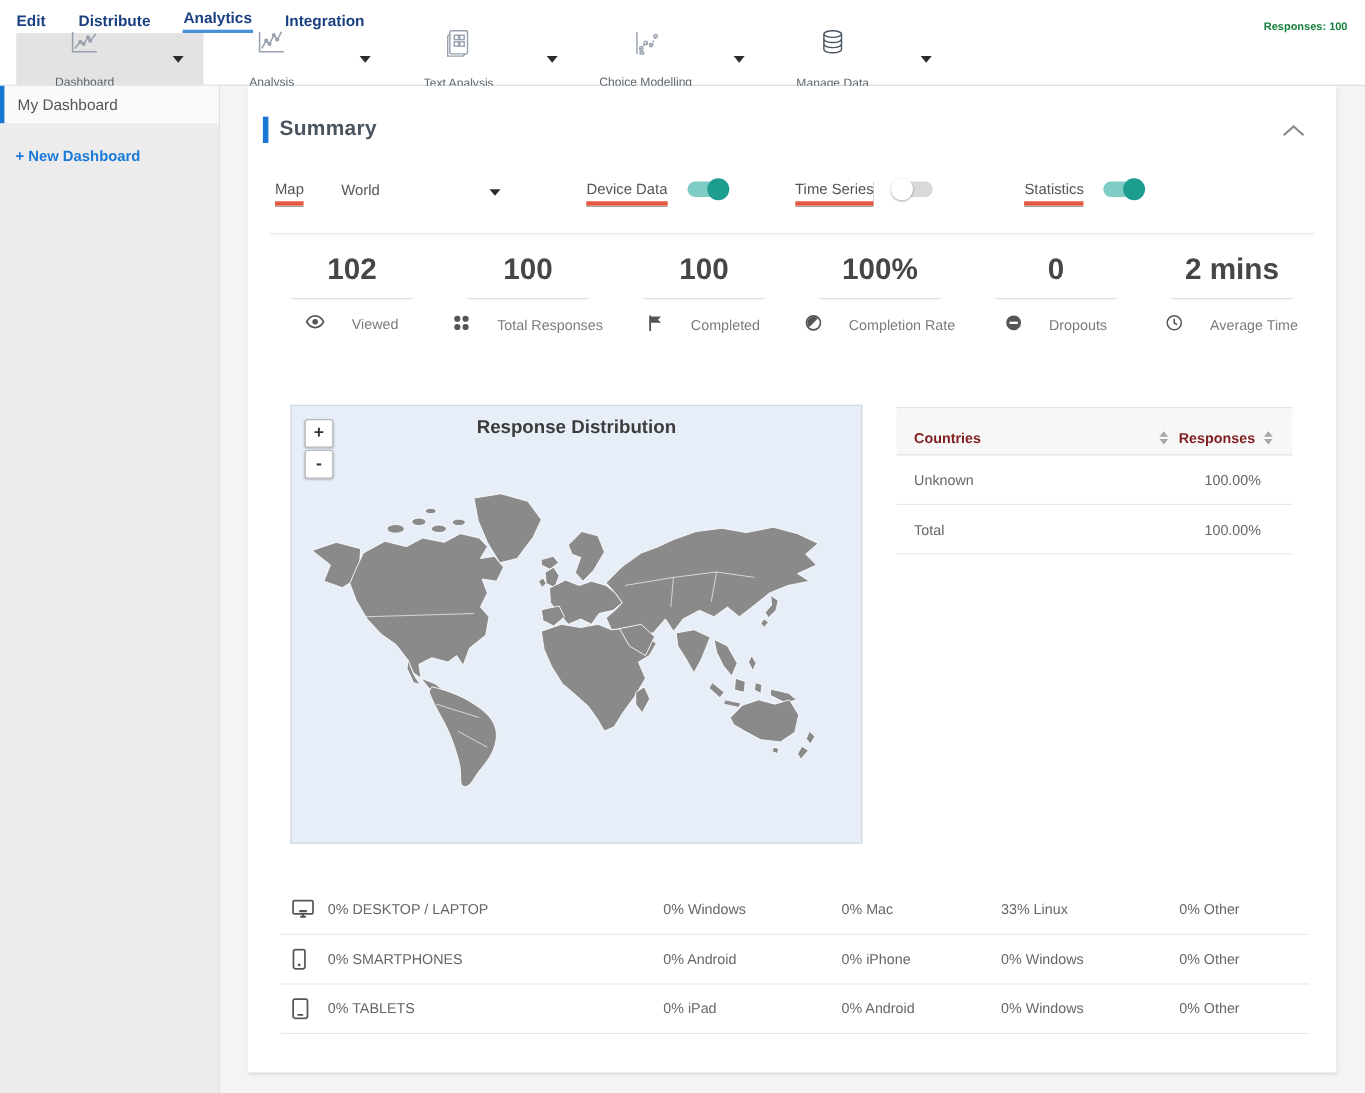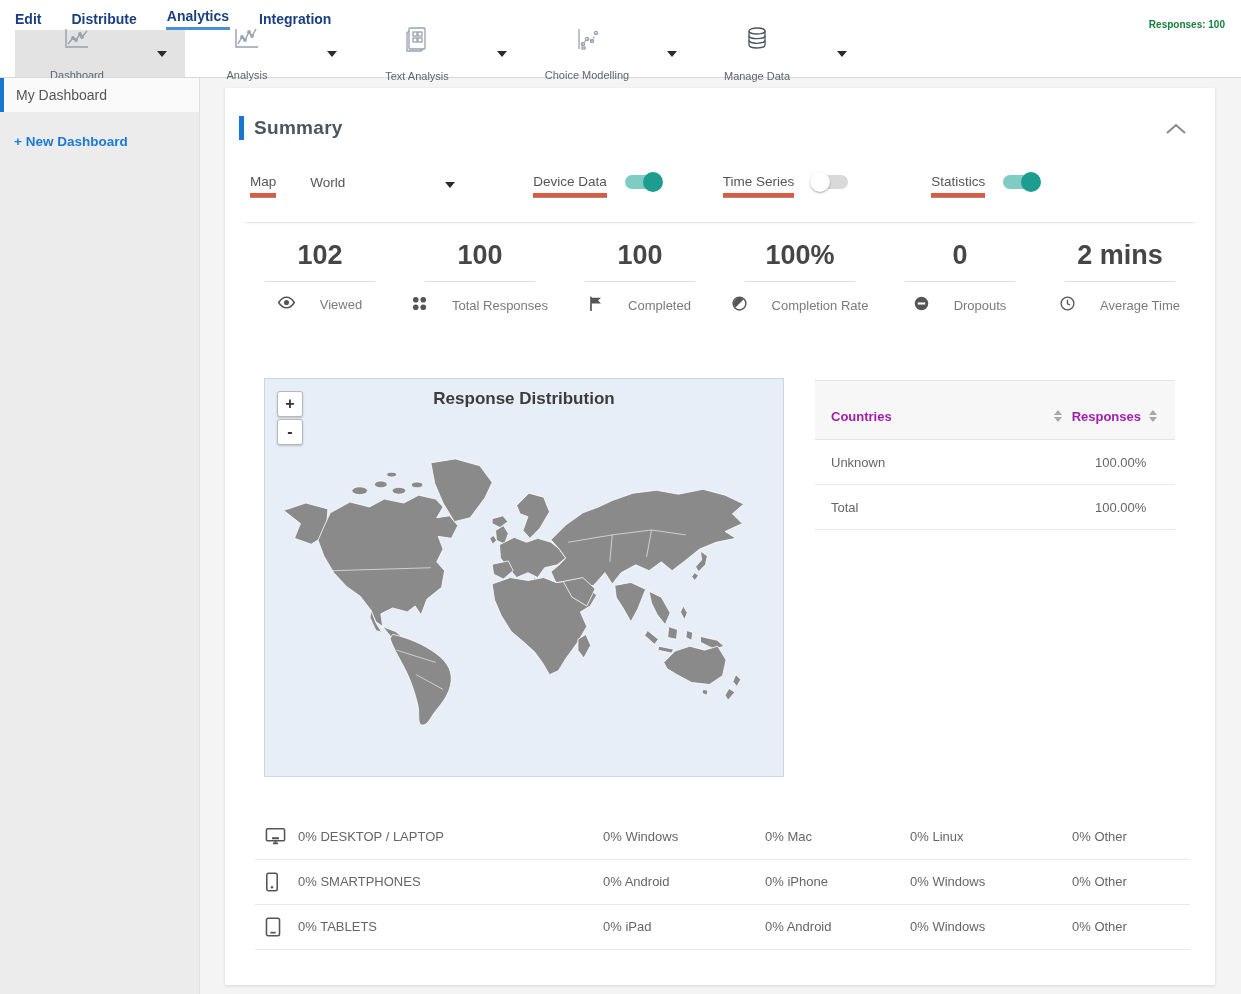--- a/index.html
+++ b/index.html
@@ -22,21 +22,21 @@
   .tb-caret { width:46px; display:flex; align-items:center; justify-content:center; cursor:pointer; }
   .caret-down { width:0; height:0; border-left:5px solid transparent; border-right:5px solid transparent; border-top:6px solid #2b2b2b; }
   .tb-ico { height:26px; display:flex; align-items:flex-end; }
 
   
   .sidebar { position:absolute; top:78px; left:0; width:200px; height:916px; background:#ececec; border-right:1px solid #e0e0e0; }
   .sb-active { height:34px; background:#fafafa; border-left:4px solid #1977d4; display:flex; align-items:center; padding-left:12px; font-size:14px; color:#555; cursor:pointer; }
   .sb-new { margin:22px 0 0 14px; font-size:13.5px; font-weight:700; color:#1a7ad9; cursor:pointer; }
 
   
-  .card { position:absolute; top:88px; left:225px; width:990px; height:897px; background:#fff; box-shadow:0 1px 3px rgba(0,0,0,.12); }
+  .card { position:absolute; top:78px; left:225px; width:990px; height:897px; background:#fff; box-shadow:0 1px 3px rgba(0,0,0,.12); }
 
   .summary-head { position:absolute; top:28px; left:14px; display:flex; align-items:center; }
   .accent { width:5px; height:24px; background:#1977d4; margin-right:10px; }
   .sum-title { font-size:19px; font-weight:600; color:#4a5560; letter-spacing:.3px; }
   .chevron-up { position:absolute; top:34px; left:940px; width:22px; height:14px; cursor:pointer; }
 
   
   .controls { position:absolute; top:82px; left:25px; width:940px; height:30px; display:flex; align-items:center; }
   .redline { display:inline-block; font-size:13.5px; color:#555; padding-bottom:4px; border-bottom:4px solid #e3573e; box-shadow:0 1px 0 #8f8f8f; }
   .world-wrap { display:flex; align-items:center; width:145px; margin-left:34px; cursor:pointer; }
@@ -60,21 +60,21 @@
 
   
   .map-panel { position:absolute; top:290px; left:39px; width:520px; height:399px; background:#e7eef8; border:1px solid #ccd5e0; }
   .map-title { position:absolute; top:10px; left:0; width:100%; text-align:center; font-size:17px; font-weight:700; color:#3c3c3c; }
   .zoom-btn { position:absolute; left:12px; width:26px; height:26px; background:#fff; border:1px solid #b9b9b9; border-radius:3px; box-shadow:0 1px 2px rgba(0,0,0,.2); font-size:16px; font-weight:700; color:#333; text-align:center; line-height:24px; cursor:pointer; }
   .zin { top:12px; } .zout { top:40px; }
   .world-svg { position:absolute; top:62px; left:4px; width:510px; height:330px; }
 
   
   .countries { position:absolute; top:292px; left:590px; width:360px; }
-  .tbl-head { height:60px; background:#f7f7f7; border-top:1px solid #e3e3e3; border-bottom:1px solid #e3e3e3; display:flex; align-items:center; padding:12px 10px 0 16px; font-size:13px; font-weight:700; color:#a21caf; }
+  .tbl-head { height:44px; background:#f7f7f7; border-top:1px solid #e3e3e3; border-bottom:1px solid #e3e3e3; display:flex; align-items:center; padding:12px 10px 0 16px; font-size:13px; font-weight:700; color:#7f1d1d; }
   .tbl-row { height:45px; border-bottom:1px solid #e8e8e8; position:relative; display:flex; align-items:center; padding-left:16px; font-size:13px; color:#666; }
   .col-resp { position:absolute; left:280px; }
   .sort { display:inline-flex; flex-direction:column; gap:2px; margin:0 8px; cursor:pointer; }
   .sort i { width:0; height:0; border-left:4px solid transparent; border-right:4px solid transparent; display:block; }
   .sort .up { border-bottom:5px solid #a8a8a8; }
   .sort .dn { border-top:5px solid #a8a8a8; }
   .head-countries { flex:0 0 auto; }
   .head-spacer { flex:1; }
   .head-resp { margin-left:2px; }
 
@@ -400,21 +400,21 @@
       <span class="dev-ico">
         <svg width="21" height="19" viewBox="0 0 24 22" fill="none" stroke="#555" stroke-width="1.8">
             <rect x="1.5" y="2" width="21" height="14" rx="1.5"></rect>
             <path d="M9 19h6M12 16v3" stroke-width="2"></path>
             <path d="M8 13h8" stroke-width="2.4"></path>
           </svg>
       </span>
       <span class="dev-label">0% DESKTOP / LAPTOP</span>
       <span class="dc2">0% Windows</span>
       <span class="dc3">0% Mac</span>
-      <span class="dc4">0% Linux</span>
+      <span class="dc4">33% Linux</span>
       <span class="dc5">0% Other</span>
     </div>
     <div class="dev-row">
       <span class="dev-ico">
         <svg width="14" height="20" viewBox="0 0 16 23" fill="none" stroke="#555" stroke-width="1.8">
             <rect x="2" y="1.5" width="12" height="20" rx="2"></rect>
             <circle cx="8" cy="17.5" r="1.4" fill="#555" stroke="none"></circle>
           </svg>
       </span>
       <span class="dev-label">0% SMARTPHONES</span>

